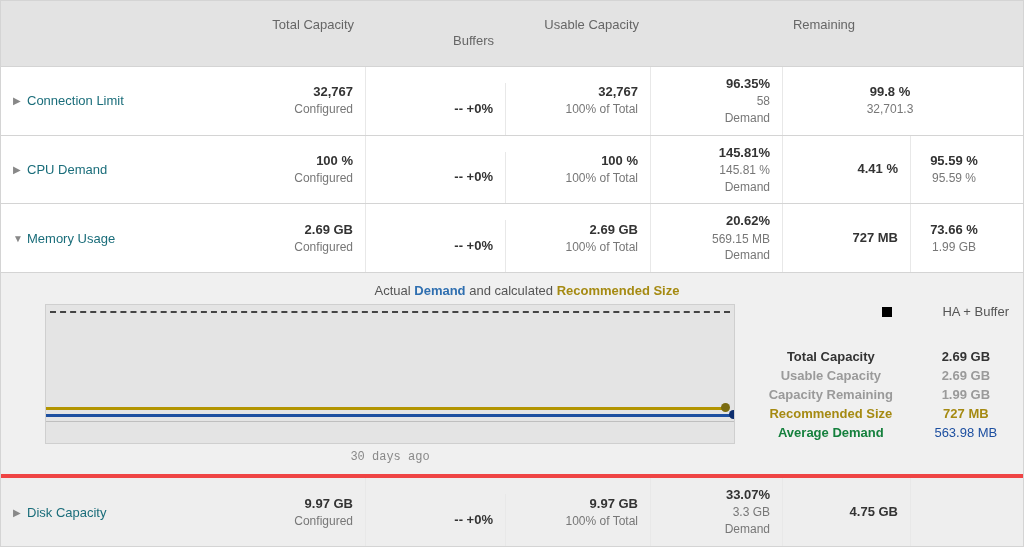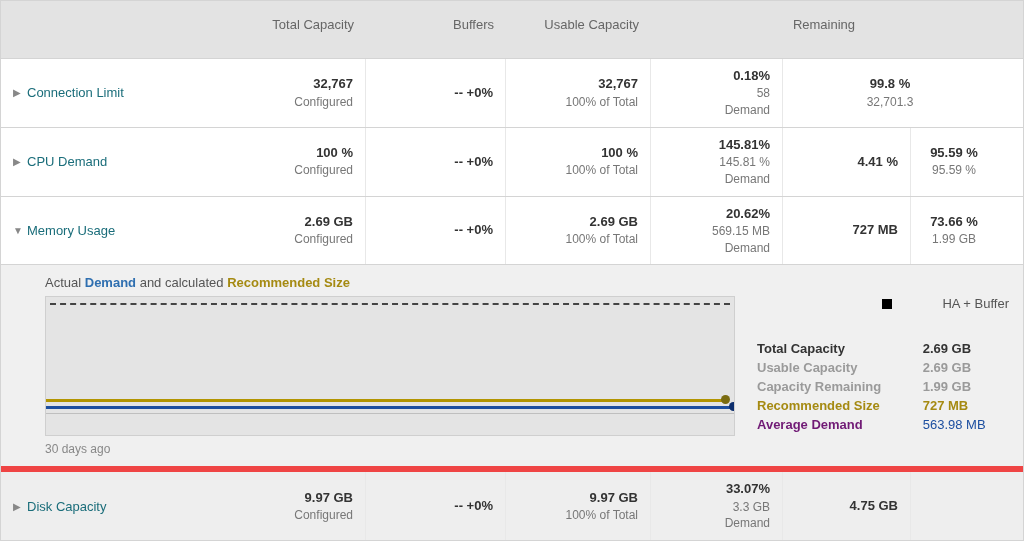--- a/index.html
+++ b/index.html
@@ -55,37 +55,38 @@
     justify-content: center;
     text-align: right;
   }
   .header-row .col {
     border-right: none;
     justify-content: flex-start;
   }
   .header-row .col-label, .header-row .col { color: #777; }
   .hcell { color:#666; font-size:13px; display:block; text-align:right; line-height:1.3; }
   .col-total   { flex: 0 0 225px; }
-  .col-buffers { flex: 0 0 140px; }
+  .col-buffers { flex: 0 0 140px; margin-top: 16px; }
   .col-usable  { flex: 0 0 145px; }
   .col-peak    { flex: 0 0 132px; }
   .col-rec     { flex: 0 0 128px; }
   .col-rem     { flex: 1; border-right: none; padding-right: 30px; align-items: center;}
   .bold { font-weight: 700; color: #333; line-height:1.4;}
   .sub  { color: #777; font-size: 12px; line-height:1.4;}
   .expand-panel {
     background: #f0f0f0;
-    border-bottom: 6px solid #ef4444;
+    border-bottom: 4px solid #ef4444;
     padding: 10px 14px 10px 44px;
+    text-align: center;
   }
   .expand-title { color: #555; margin-bottom: 6px; }
   .word-demand  { color: #2f6fb0; font-weight:700; }
   .word-recsize { color: #a58a12; font-weight:700; }
   .expand-body { display: flex; }
-  .chart-wrap  { flex: 0 0 690px; }
+  .chart-wrap  { flex: 0 0 690px; font-family: Liberation Mono, monospace; }
   .chart-box {
     border: 1px solid #cfcfcf;
     height: 140px;
     background: #e4e4e4;
     position: relative;
     overflow: hidden;
   }
   .dashed-line {
     position: absolute;
     left: 4px; right: 4px;
@@ -118,21 +119,21 @@
   .dot-gold { background:#7a6b10; right:4px; top:98px; }
   .dot-blue { background:#0d2e6e; right:-4px; top:105px; }
   .chart-caption { color:#888; font-size:12px; margin-top:6px; }
   .legend-right { flex: 1; padding-left: 22px; font-size:13px;}
   .legend-top { display:flex; align-items:center; justify-content:flex-end; margin-bottom:30px; color:#555;gap:44px;}
   .legend-sq { width:10px; height:10px; background:#000; display:inline-block; margin-right:6px;}
   .legend-list { display:grid; grid-template-columns: auto auto; column-gap:18px; row-gap:4px;}
   .k-bold { font-weight:700; color:#333;}
   .k-grey { color:#9a9a9a; font-weight:700;}
   .k-gold { color:#a58a12; font-weight:700;}
-  .k-blue { color:#701a75; font-weight:700;}
+  .k-blue { color:#15803d; font-weight:700;}
   .v-bold { font-weight:700; color:#333;}
   .v-grey { color:#9a9a9a; font-weight:700;}
   .v-gold { color:#a58a12; font-weight:700;}
   .v-blue { color:#1d4fa0; font-weight:400;}
 </style>
 </head>
 <body>
 
 <div class="table">
 
@@ -162,21 +163,21 @@
       <span class="sub">Configured</span>
     </div>
     <div class="col col-buffers">
         <span class="bold">-- +0%</span>
       </div>
     <div class="col col-usable">
       <span class="bold">32,767</span>
       <span class="sub">100% of Total</span>
     </div>
     <div class="col col-peak">
-      <span class="bold">0.18%</span>
+      <span class="bold">96.35%</span>
       <span class="sub">58</span>
       <span class="sub">Demand</span>
     </div>
     <div class="col col-rem">
       <span class="bold">99.8 %</span>
       <span class="sub">32,701.3</span>
     </div>
   </div>
 
   <div class="data-row">

